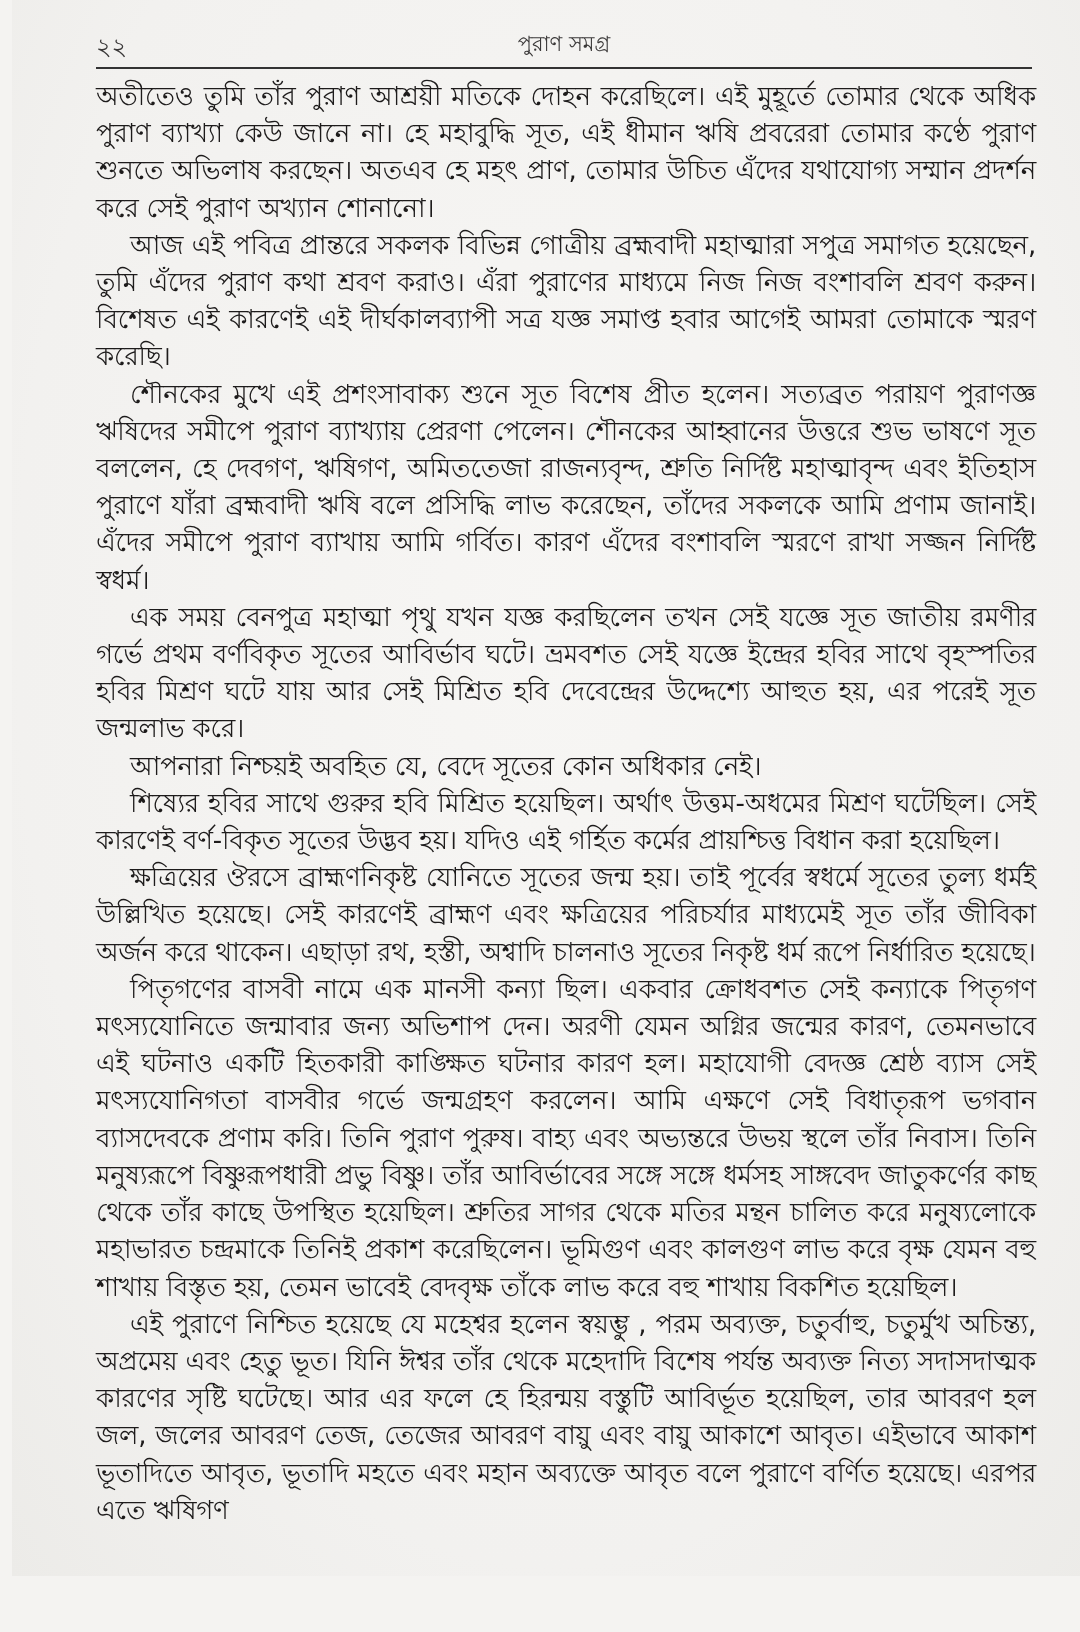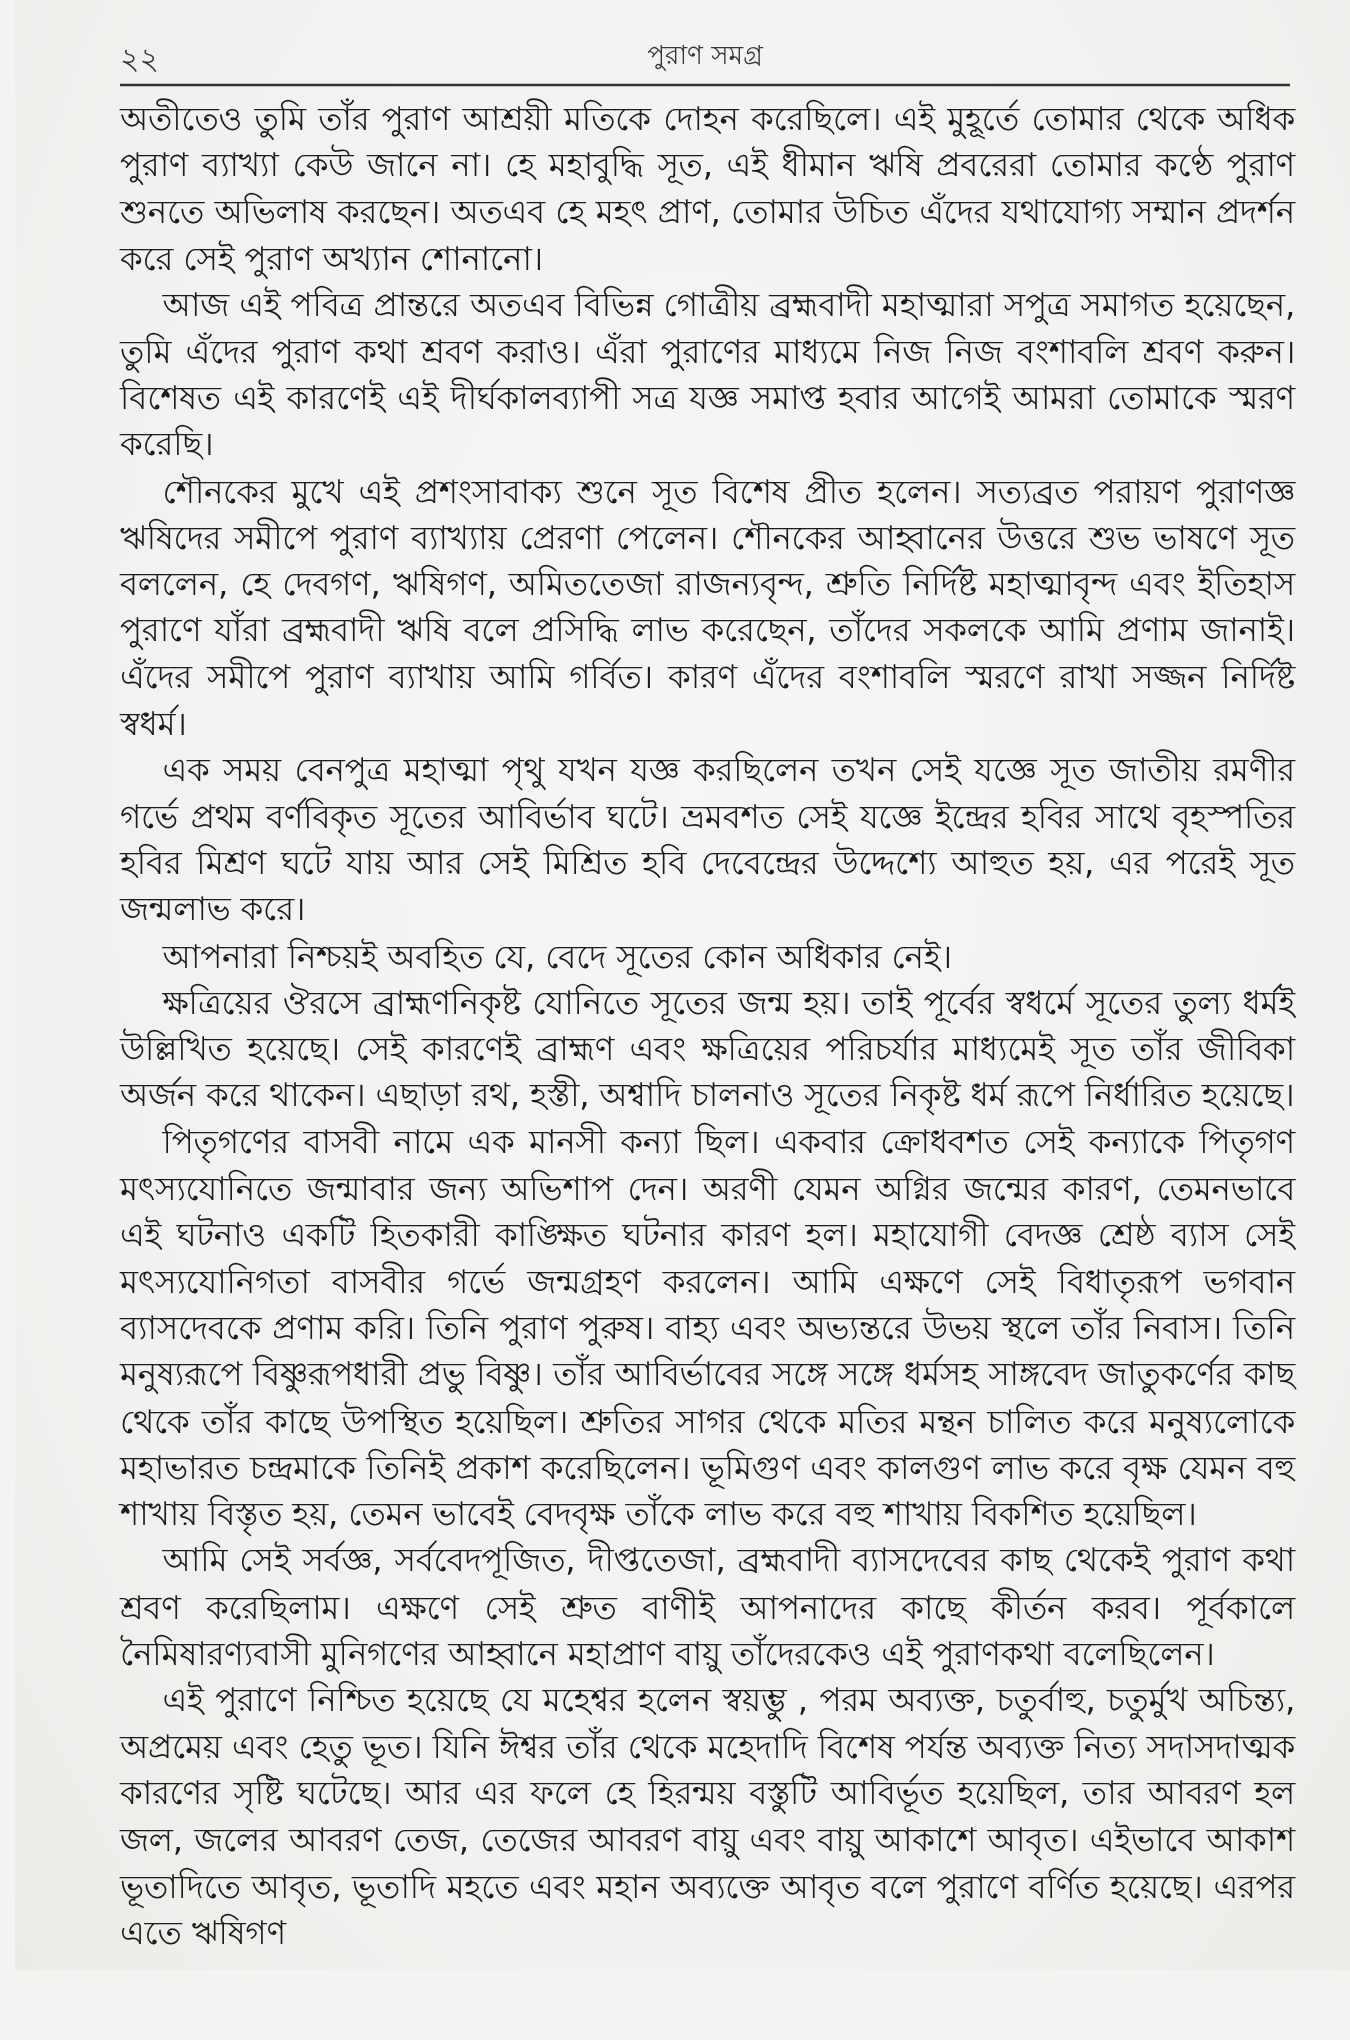--- a/index.html
+++ b/index.html
@@ -76,23 +76,23 @@
 
   <div class="running-head">
     <span class="page-number">২২</span>
     <span class="running-title">পুরাণ সমগ্র</span>
   </div>
 
   <div class="head-rule"></div>
 
   <div class="body-text">
     <p class="no-indent">অতীতেও তুমি তাঁর পুরাণ আশ্রয়ী মতিকে দোহন করেছিলে। এই মুহূর্তে তোমার থেকে অধিক পুরাণ ব্যাখ্যা কেউ জানে না। হে মহাবুদ্ধি সূত, এই ধীমান ঋষি প্রবরেরা তোমার কণ্ঠে পুরাণ শুনতে অভিলাষ করছেন। অতএব হে মহৎ প্রাণ, তোমার উচিত এঁদের যথাযোগ্য সম্মান প্রদর্শন করে সেই পুরাণ অখ্যান শোনানো।</p>
-    <p>আজ এই পবিত্র প্রান্তরে অতএব বিভিন্ন গোত্রীয় ব্রহ্মবাদী মহাত্মারা সপুত্র সমাগত হয়েছেন, তুমি এঁদের পুরাণ কথা শ্রবণ করাও। এঁরা পুরাণের মাধ্যমে নিজ নিজ বংশাবলি শ্রবণ করুন। বিশেষত এই কারণেই এই দীর্ঘকালব্যাপী সত্র যজ্ঞ সমাপ্ত হবার আগেই আমরা তোমাকে স্মরণ করেছি।</p>
+    <p>আজ এই পবিত্র প্রান্তরে সকলক বিভিন্ন গোত্রীয় ব্রহ্মবাদী মহাত্মারা সপুত্র সমাগত হয়েছেন, তুমি এঁদের পুরাণ কথা শ্রবণ করাও। এঁরা পুরাণের মাধ্যমে নিজ নিজ বংশাবলি শ্রবণ করুন। বিশেষত এই কারণেই এই দীর্ঘকালব্যাপী সত্র যজ্ঞ সমাপ্ত হবার আগেই আমরা তোমাকে স্মরণ করেছি।</p>
     <p>শৌনকের মুখে এই প্রশংসাবাক্য শুনে সূত বিশেষ প্রীত হলেন। সত্যব্রত পরায়ণ পুরাণজ্ঞ ঋষিদের সমীপে পুরাণ ব্যাখ্যায় প্রেরণা পেলেন। শৌনকের আহ্বানের উত্তরে শুভ ভাষণে সূত বললেন, হে দেবগণ, ঋষিগণ, অমিততেজা রাজন্যবৃন্দ, শ্রুতি নির্দিষ্ট মহাত্মাবৃন্দ এবং ইতিহাস পুরাণে যাঁরা ব্রহ্মবাদী ঋষি বলে প্রসিদ্ধি লাভ করেছেন, তাঁদের সকলকে আমি প্রণাম জানাই। এঁদের সমীপে পুরাণ ব্যাখায় আমি গর্বিত। কারণ এঁদের বংশাবলি স্মরণে রাখা সজ্জন নির্দিষ্ট স্বধর্ম।</p>
     <p>এক সময় বেনপুত্র মহাত্মা পৃথু যখন যজ্ঞ করছিলেন তখন সেই যজ্ঞে সূত জাতীয় রমণীর গর্ভে প্রথম বর্ণবিকৃত সূতের আবির্ভাব ঘটে। ভ্রমবশত সেই যজ্ঞে ইন্দ্রের হবির সাথে বৃহস্পতির হবির মিশ্রণ ঘটে যায় আর সেই মিশ্রিত হবি দেবেন্দ্রের উদ্দেশ্যে আহুত হয়, এর পরেই সূত জন্মলাভ করে।</p>
     <p>আপনারা নিশ্চয়ই অবহিত যে, বেদে সূতের কোন অধিকার নেই।</p>
+    <p>শিষ্যের হবির সাথে গুরুর হবি মিশ্রিত হয়েছিল। অর্থাৎ উত্তম-অধমের মিশ্রণ ঘটেছিল। সেই কারণেই বর্ণ-বিকৃত সূতের উদ্ভব হয়। যদিও এই গর্হিত কর্মের প্রায়শ্চিত্ত বিধান করা হয়েছিল।</p>
     <p>ক্ষত্রিয়ের ঔরসে ব্রাহ্মণনিকৃষ্ট যোনিতে সূতের জন্ম হয়। তাই পূর্বের স্বধর্মে সূতের তুল্য ধর্মই উল্লিখিত হয়েছে। সেই কারণেই ব্রাহ্মণ এবং ক্ষত্রিয়ের পরিচর্যার মাধ্যমেই সূত তাঁর জীবিকা অর্জন করে থাকেন। এছাড়া রথ, হস্তী, অশ্বাদি চালনাও সূতের নিকৃষ্ট ধর্ম রূপে নির্ধারিত হয়েছে।</p>
     <p>পিতৃগণের বাসবী নামে এক মানসী কন্যা ছিল। একবার ক্রোধবশত সেই কন্যাকে পিতৃগণ মৎস্যযোনিতে জন্মাবার জন্য অভিশাপ দেন। অরণী যেমন অগ্নির জন্মের কারণ, তেমনভাবে এই ঘটনাও একটি হিতকারী কাঙ্ক্ষিত ঘটনার কারণ হল। মহাযোগী বেদজ্ঞ শ্রেষ্ঠ ব্যাস সেই মৎস্যযোনিগতা বাসবীর গর্ভে জন্মগ্রহণ করলেন। আমি এক্ষণে সেই বিধাতৃরূপ ভগবান ব্যাসদেবকে প্রণাম করি। তিনি পুরাণ পুরুষ। বাহ্য এবং অভ্যন্তরে উভয় স্থলে তাঁর নিবাস। তিনি মনুষ্যরূপে বিষ্ণুরূপধারী প্রভু বিষ্ণু। তাঁর আবির্ভাবের সঙ্গে সঙ্গে ধর্মসহ সাঙ্গবেদ জাতুকর্ণের কাছ থেকে তাঁর কাছে উপস্থিত হয়েছিল। শ্রুতির সাগর থেকে মতির মন্থন চালিত করে মনুষ্যলোকে মহাভারত চন্দ্রমাকে তিনিই প্রকাশ করেছিলেন। ভূমিগুণ এবং কালগুণ লাভ করে বৃক্ষ যেমন বহু শাখায় বিস্তৃত হয়, তেমন ভাবেই বেদবৃক্ষ তাঁকে লাভ করে বহু শাখায় বিকশিত হয়েছিল।</p>
-    <p>আমি সেই সর্বজ্ঞ, সর্ববেদপূজিত, দীপ্ততেজা, ব্রহ্মবাদী ব্যাসদেবের কাছ থেকেই পুরাণ কথা শ্রবণ করেছিলাম। এক্ষণে সেই শ্রুত বাণীই আপনাদের কাছে কীর্তন করব। পূর্বকালে নৈমিষারণ্যবাসী মুনিগণের আহ্বানে মহাপ্রাণ বায়ু তাঁদেরকেও এই পুরাণকথা বলেছিলেন।</p>
     <p>এই পুরাণে নিশ্চিত হয়েছে যে মহেশ্বর হলেন স্বয়ম্ভু , পরম অব্যক্ত, চতুর্বাহু, চতুর্মুখ অচিন্ত্য, অপ্রমেয় এবং হেতু ভূত। যিনি ঈশ্বর তাঁর থেকে মহেদাদি বিশেষ পর্যন্ত অব্যক্ত নিত্য সদাসদাত্মক কারণের সৃষ্টি ঘটেছে। আর এর ফলে হে হিরন্ময় বস্তুটি আবির্ভূত হয়েছিল, তার আবরণ হল জল, জলের আবরণ তেজ, তেজের আবরণ বায়ু এবং বায়ু আকাশে আবৃত। এইভাবে আকাশ ভূতাদিতে আবৃত, ভূতাদি মহতে এবং মহান অব্যক্তে আবৃত বলে পুরাণে বর্ণিত হয়েছে। এরপর এতে ঋষিগণ</p>
   </div>
 
 </div>
 
 </body></html>

